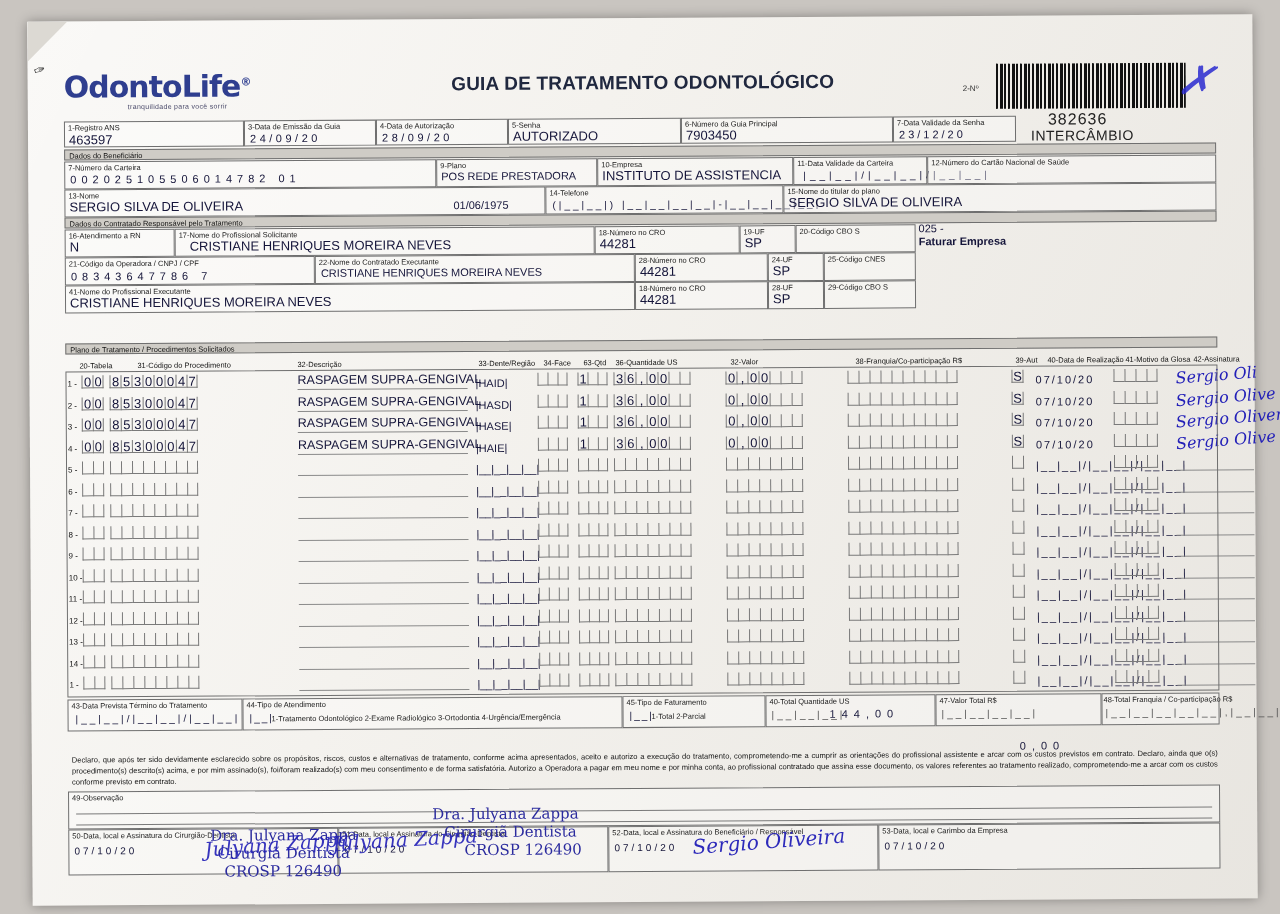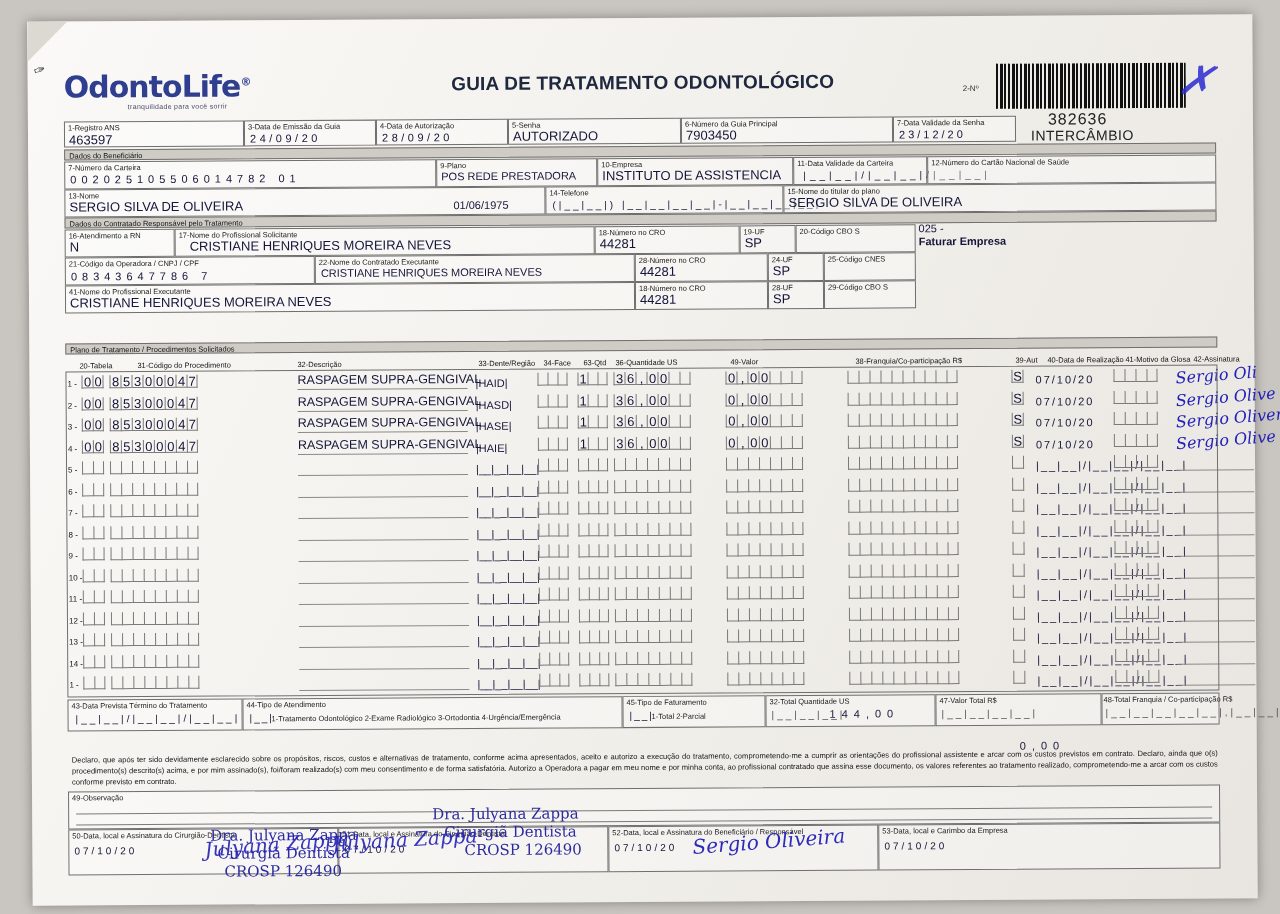--- a/index.html
+++ b/index.html
@@ -284,21 +284,21 @@
     </div>
 
     <div id="proc-head">
       <div class="ph" style="left:14px;">20-Tabela</div>
       <div class="ph" style="left:72px;">31-Código do Procedimento</div>
       <div class="ph" style="left:232px;">32-Descrição</div>
       <div class="ph" style="left:413px;">33-Dente/Região</div>
       <div class="ph" style="left:478px;">34-Face</div>
       <div class="ph" style="left:518px;">63-Qtd</div>
       <div class="ph" style="left:550px;">36-Quantidade US</div>
-      <div class="ph" style="left:665px;">49-Valor</div>
+      <div class="ph" style="left:665px;">32-Valor</div>
       <div class="ph" style="left:790px;">38-Franquia/Co-participação R$</div>
       <div class="ph" style="left:950px;">39-Aut</div>
       <div class="ph" style="left:982px;">40-Data de Realização</div>
       <div class="ph" style="left:1060px;">41-Motivo da Glosa</div>
       <div class="ph" style="left:1128px;">42-Assinatura</div>
     </div>
 
     <div id="rows-host">
         <div class="prow" style="top: 352px;">
           <span class="rn">1 -</span>
@@ -1636,21 +1636,21 @@
     <div class="lbl" style="left:215px;top:680px;">44-Tipo de Atendimento</div>
     <div class="val xs" style="left:218px;top:692px;letter-spacing:2px;">|__|</div>
     <div class="lbl" style="left:240px;top:694px;">1-Tratamento Odontológico  2-Exame Radiológico  3-Ortodontia  4-Urgência/Emergência</div>
 
     <div class="box" style="left:591px;top:678px;width:143px;height:32px;"></div>
     <div class="lbl" style="left:595px;top:680px;">45-Tipo de Faturamento</div>
     <div class="val xs" style="left:598px;top:692px;letter-spacing:2px;">|__|</div>
     <div class="lbl" style="left:620px;top:694px;">1-Total  2-Parcial</div>
 
     <div class="box" style="left:734px;top:678px;width:170px;height:32px;"></div>
-    <div class="lbl" style="left:738px;top:680px;">32-Total Quantidade US</div>
+    <div class="lbl" style="left:738px;top:680px;">40-Total Quantidade US</div>
     <div class="val sm" style="left:798px;top:691px;letter-spacing:6px;">144,00</div>
     <div class="val xs" style="left:740px;top:692px;letter-spacing:3px;color:#555;">|__|__|__|</div>
 
     <div class="box" style="left:904px;top:678px;width:166px;height:32px;"></div>
     <div class="lbl" style="left:908px;top:680px;">47-Valor Total R$</div>
     <div class="val sm" style="left:988px;top:724px;letter-spacing:6px;">0,00</div>
     <div class="val xs" style="left:910px;top:692px;letter-spacing:3px;color:#555;">|__|__|__|__|</div>
 
     <div class="box" style="left:1070px;top:678px;width:118px;height:32px;"></div>
     <div class="lbl" style="left:1072px;top:680px;">48-Total Franquia / Co-participação R$</div>

